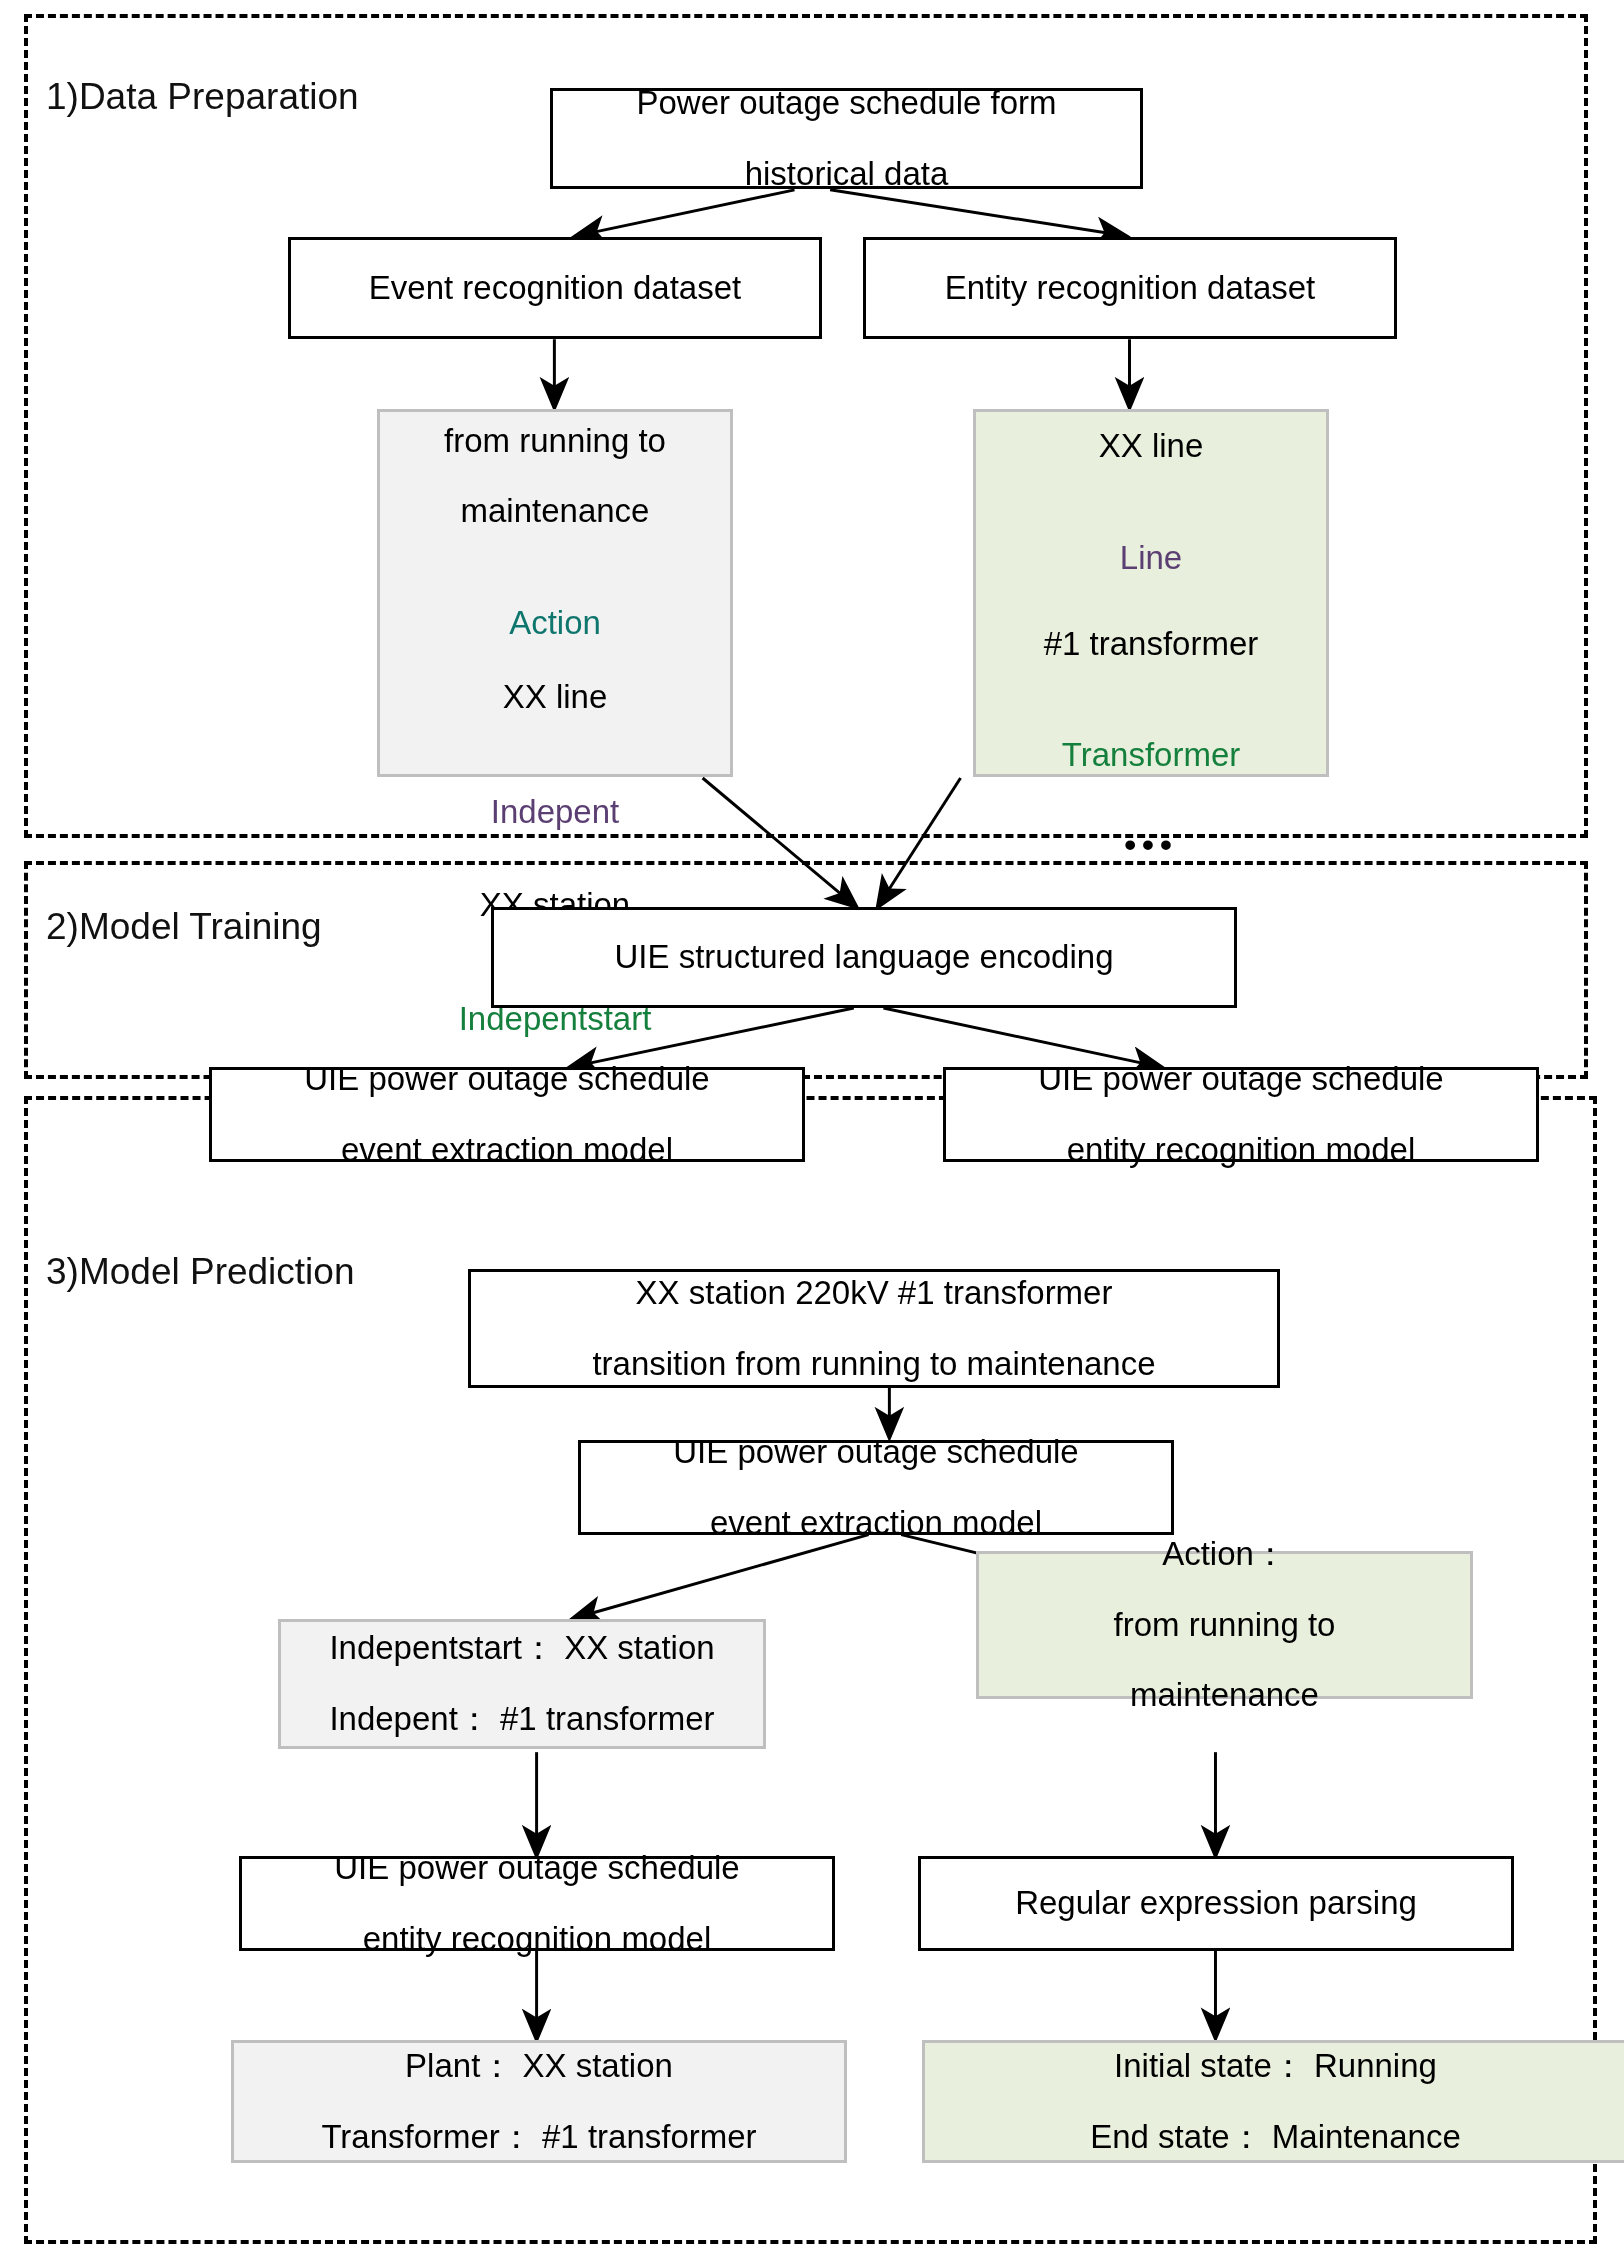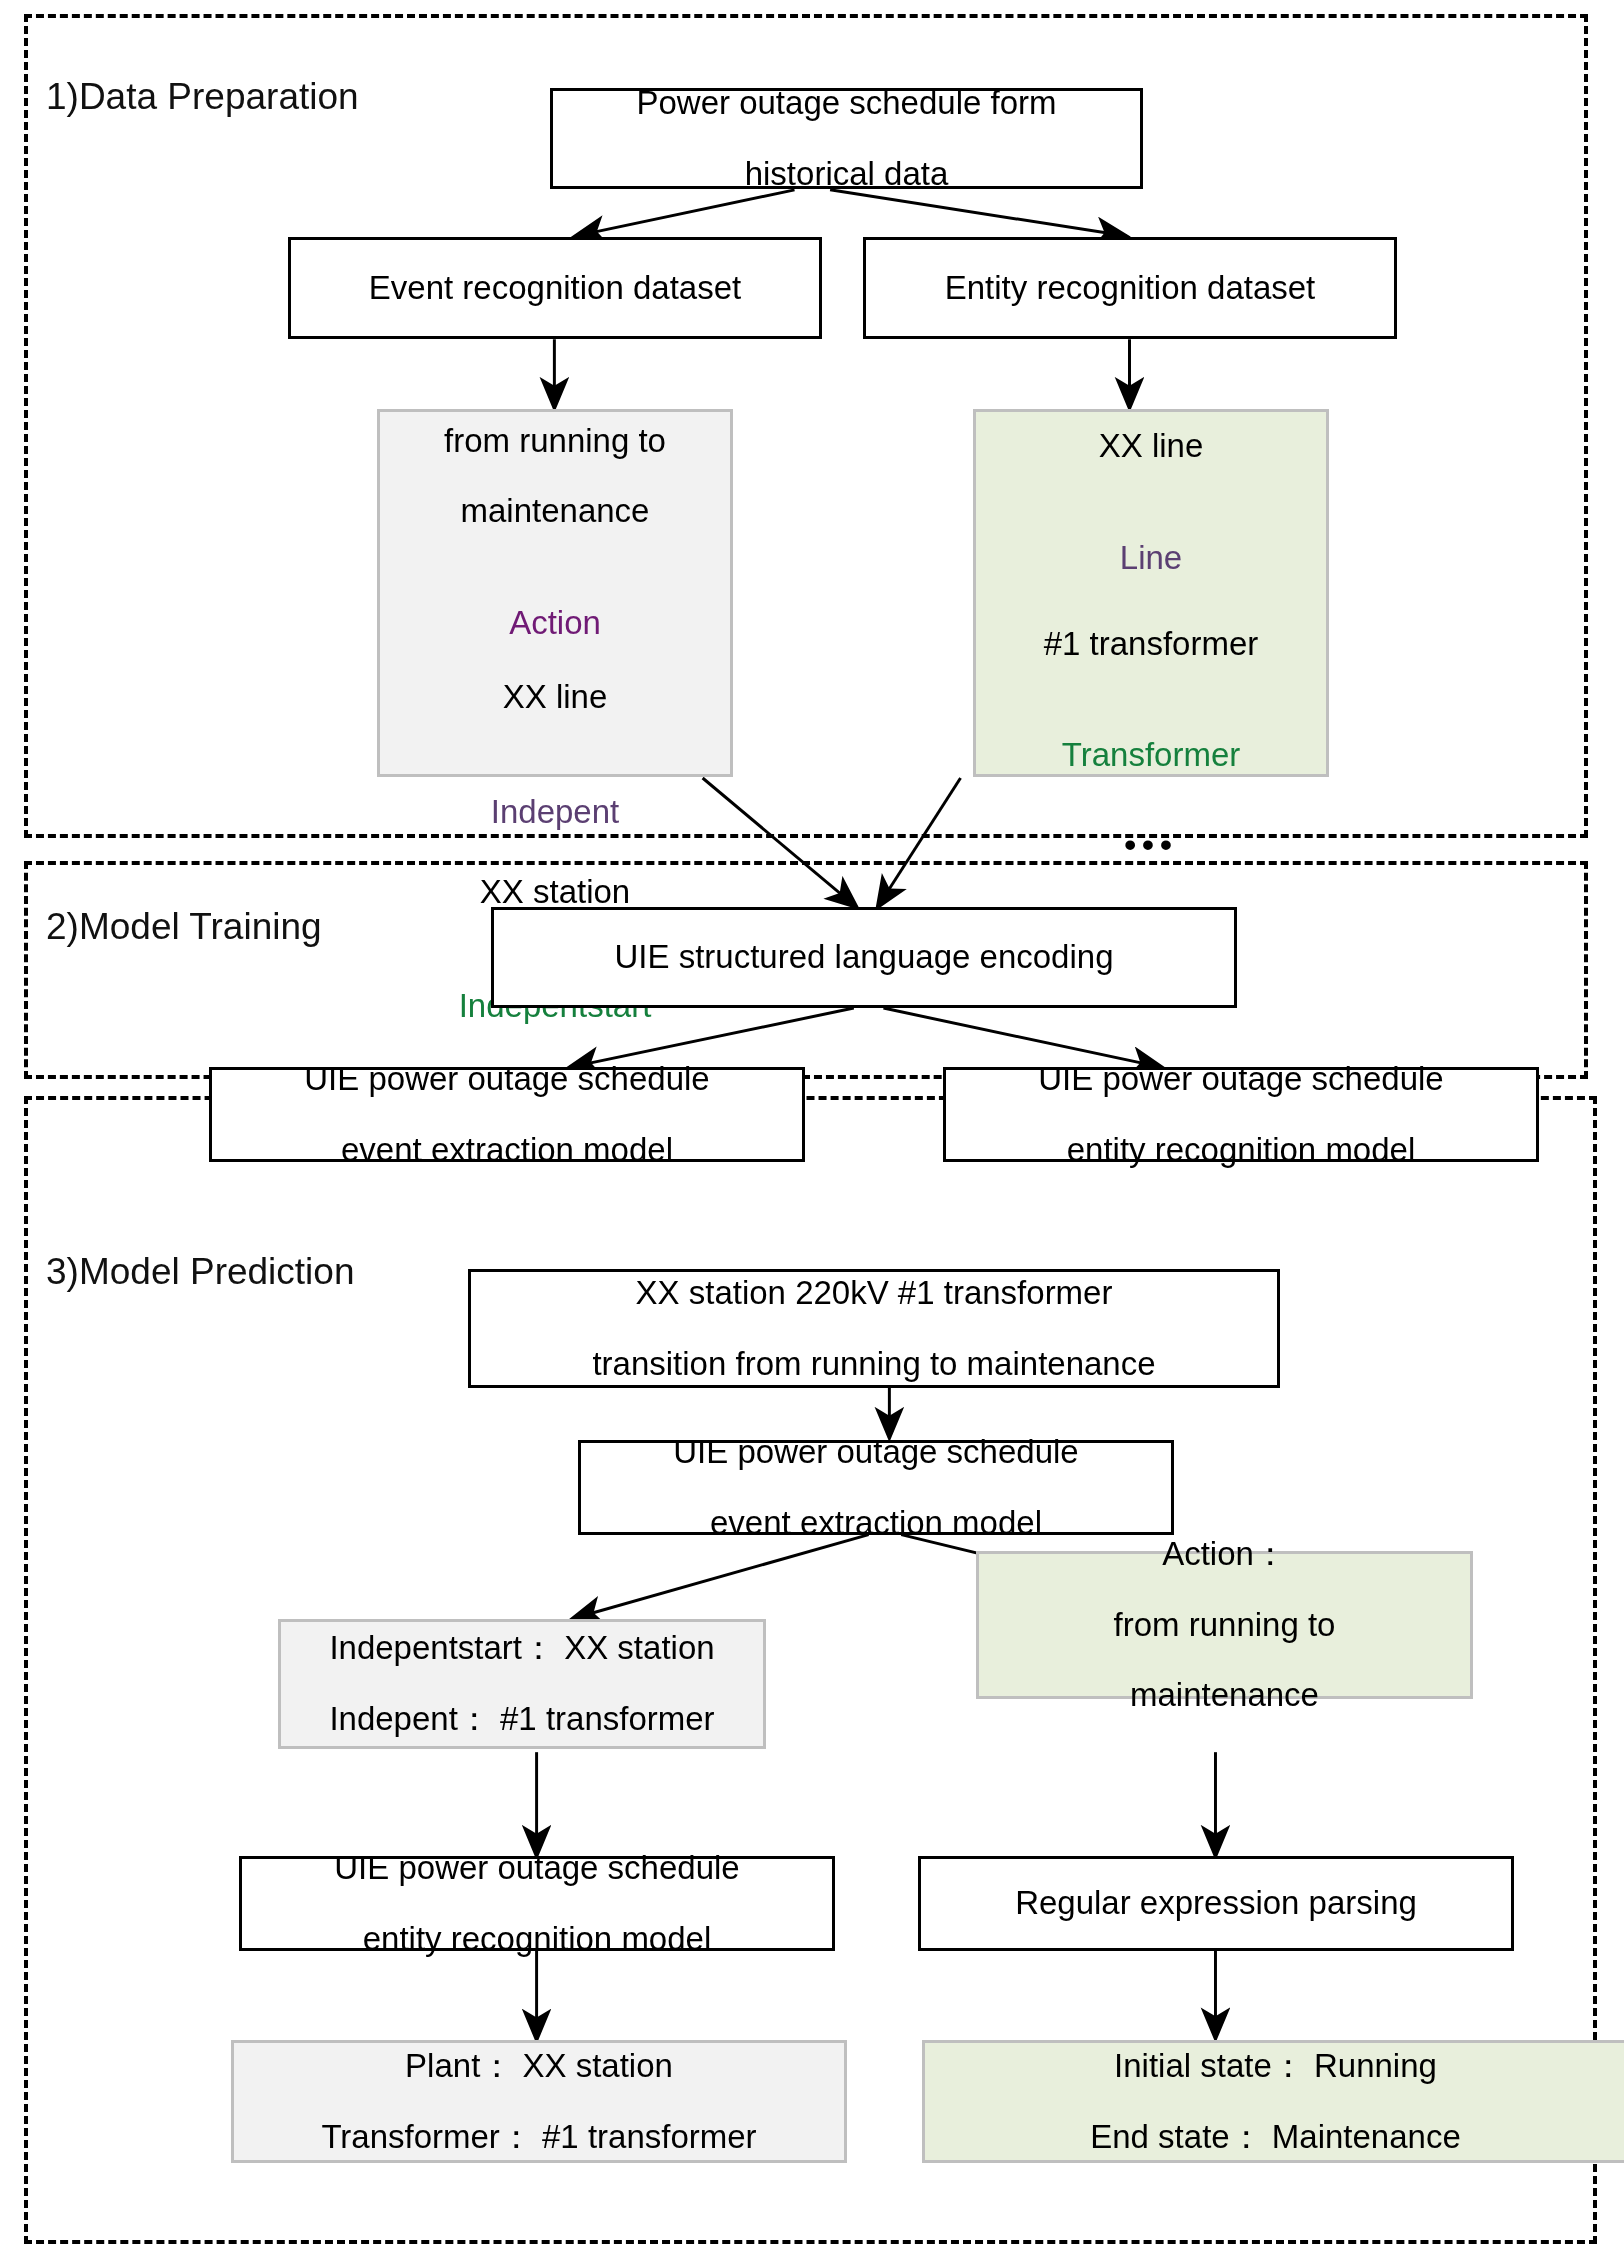--- a/index.html
+++ b/index.html
@@ -13,21 +13,21 @@
   .node{position:absolute;box-sizing:border-box;display:flex;flex-direction:column;
         align-items:center;justify-content:center;text-align:center;line-height:1.18;gap:32px;}
 
   .plain{border:3px solid #000;background:#fff;font-size:33px;}
   .plain .ln{display:block;}
 
   .gray{background:#F2F2F2;border:3px solid #BFBFBF;font-size:33px;}
   .green{background:#E8EFDC;border:3px solid #BFBFBF;font-size:33px;}
 
   .tok{display:block;}
-  .teal{color:#701a75;}
+  .teal{color:#0f766e;}
   .purple{color:#5B3F72;}
   .olive{color:#15803d;}
   .darkgray{color:#15803d;}
 
   .rule{height:6.5px;border-radius:3.6px;background:#C6BEDA;margin:4.2px auto 4.2px auto;}
 
   .dots{letter-spacing:6px;font-size:34px;font-weight:bold;line-height:1;}
 
   svg#edges{position:absolute;left:0;top:0;width:1624px;height:2261px;pointer-events:none;}
 </style>
@@ -93,21 +93,21 @@
   </div>
 
   <div class="node gray" style="left:377px;top:409px;width:356px;height:368px;padding:9.5px 15.4px;justify-content:flex-start;">
     <span class="tok">from running to</span>
     <span class="tok">maintenance</span>
     <div class="rule" style="width:273px;"></div>
     <span class="tok teal">Action</span>
     <span class="tok" style="margin-top:3.6px;">XX line</span>
     <div class="rule" style="width:154px;"></div>
     <span class="tok purple" style="margin-top:3.6px;">Indepent</span>
-    <span class="tok" style="margin-top:9px;">XX station</span>
+    <span class="tok" style="margin-top:22px;">XX station</span>
     <div class="rule" style="width:213px;"></div>
     <span class="tok olive" style="margin-top:2.4px;">Indepentstart</span>
   </div>
 
   <div class="node green" style="left:973px;top:409px;width:356px;height:368px;padding:15.4px 15.4px;justify-content:flex-start;">
     <span class="tok">XX line</span>
     <div class="rule" style="width:142px;"></div>
     <span class="tok purple">Line</span>
     <span class="tok" style="margin-top:15.4px;">#1 transformer</span>
     <div class="rule" style="width:243px;"></div>

